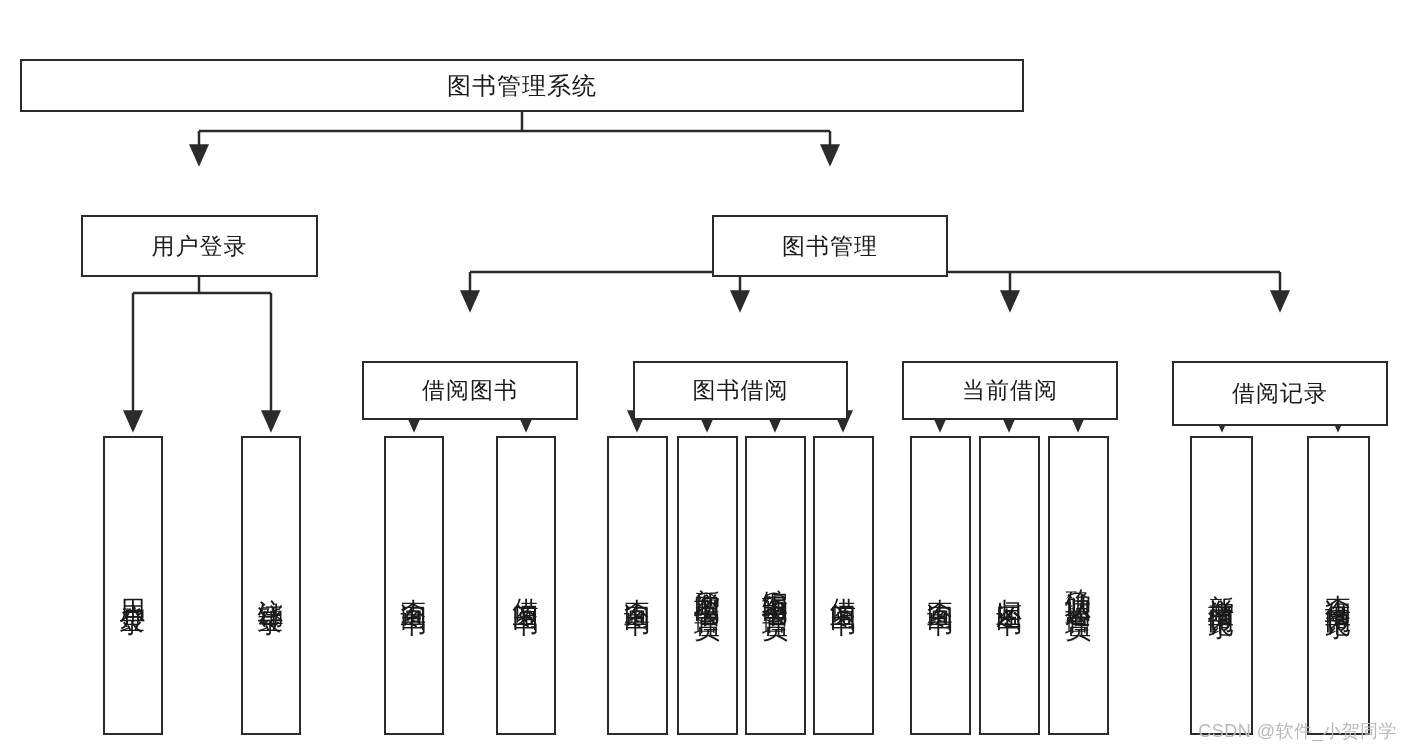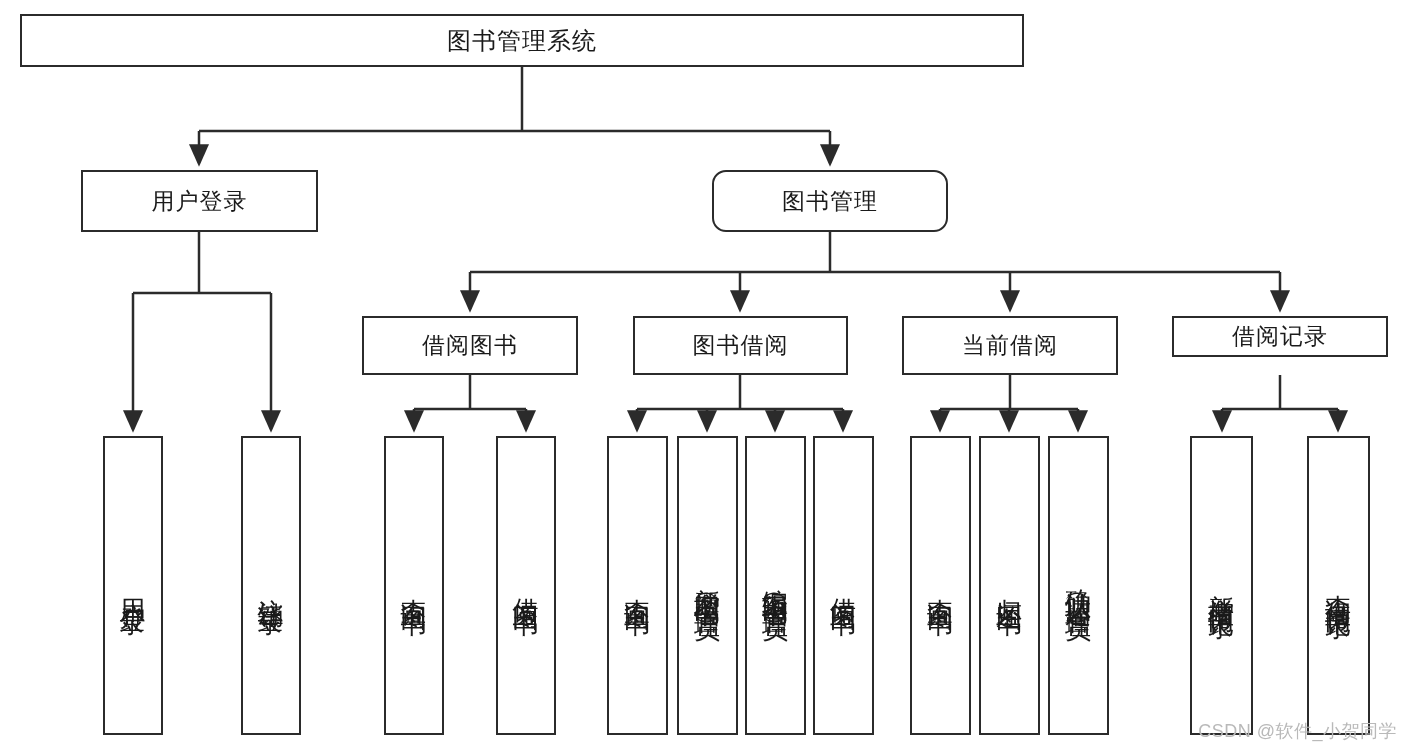--- a/index.html
+++ b/index.html
@@ -23,20 +23,21 @@
     border: 2.5px solid #2b2b2b;
     background: #ffffff;
     display: flex;
     align-items: center;
     justify-content: center;
     color: #1a1a1a;
   }
   .node.horizontal {
     font-size: 23px;
     letter-spacing: 1px;
+    margin-top: 45px;
   }
   .node.vertical {
     writing-mode: vertical-rl;
     text-orientation: upright;
     font-size: 26px;
     letter-spacing: 4px;
     line-height: 1.0;
     padding: 4px 0;
     white-space: nowrap;
   }
@@ -112,26 +113,26 @@
       <path d="M1280,375 L1280,409"></path>
       <path d="M1222,409 L1338,409"></path>
       <path d="M1222,409 L1222,429" marker-end="url(#arrow)"></path>
       <path d="M1338,409 L1338,429" marker-end="url(#arrow)"></path>
     </g>
   </svg>
 
   <div class="node horizontal root" style="left:20px; top:14px; width:1004px; height:53px;">图书管理系统</div>
 
   <div class="node horizontal" style="left:81px; top:170px; width:237px; height:62px;">用户登录</div>
-  <div class="node horizontal" style="left:712px; top:170px; width:236px; height:62px;border-radius:14px;">图书管理</div>
+  <div class="node horizontal" style="left:712px; top:170px; width:236px; height:62px;">图书管理</div>
 
   <div class="node horizontal" style="left:362px; top:316px; width:216px; height:59px;">借阅图书</div>
   <div class="node horizontal" style="left:633px; top:316px; width:215px; height:59px;">图书借阅</div>
   <div class="node horizontal" style="left:902px; top:316px; width:216px; height:59px;">当前借阅</div>
-  <div class="node horizontal" style="left:1172px; top:316px; width:216px; height:41px;">借阅记录</div>
+  <div class="node horizontal" style="left:1172px; top:316px; width:216px; height:65px;">借阅记录</div>
 
   <div class="node vertical" style="left:103px; top:436px; width:60px; height:299px;">用户登录</div>
   <div class="node vertical" style="left:241px; top:436px; width:60px; height:299px;">注销登录</div>
 
   <div class="node vertical" style="left:384px; top:436px; width:60px; height:299px;">查询图书</div>
   <div class="node vertical" style="left:496px; top:436px; width:60px; height:299px;">借阅图书</div>
 
   <div class="node vertical" style="left:607px; top:436px; width:61px; height:299px;">查询图书</div>
   <div class="node vertical" style="left:677px; top:436px; width:61px; height:299px;">新增图书（管理员）</div>
   <div class="node vertical" style="left:745px; top:436px; width:61px; height:299px;">编辑图书（管理员）</div>

